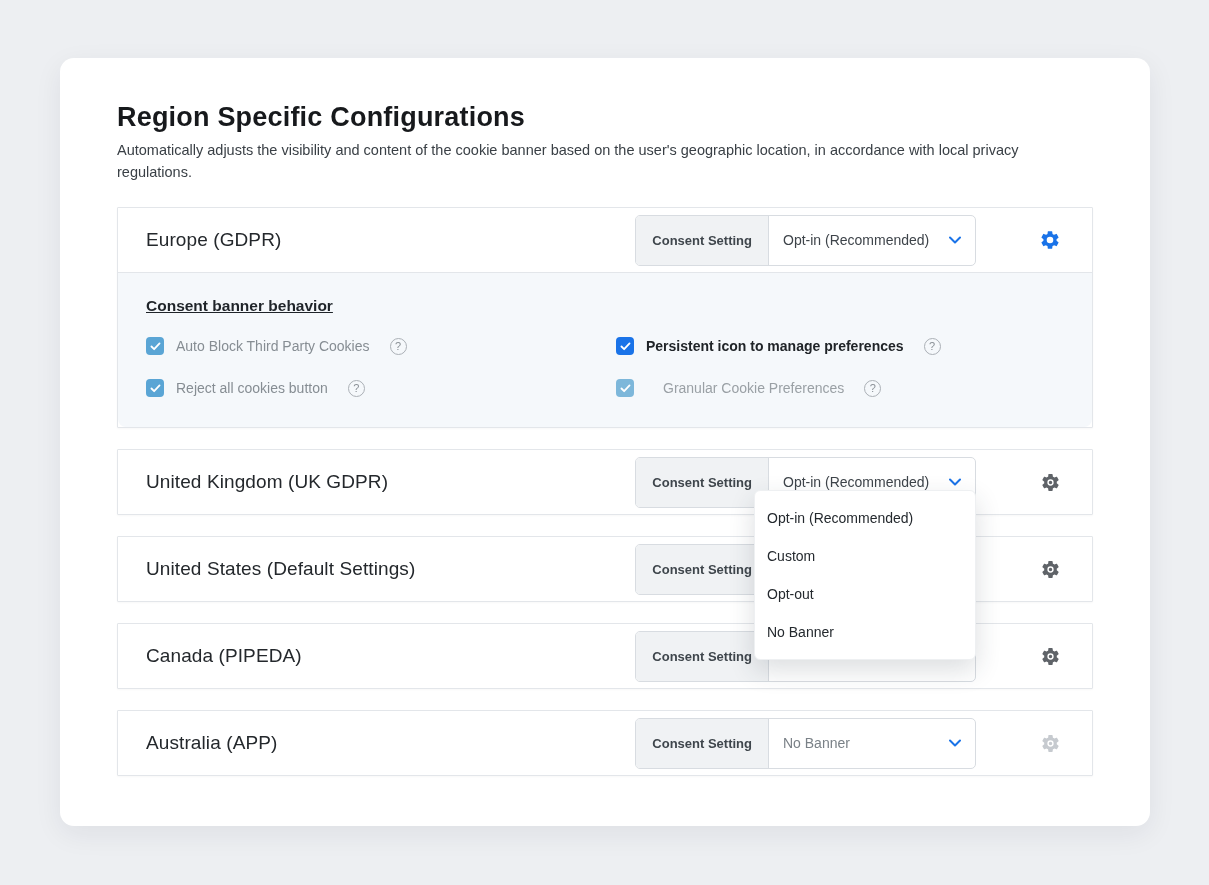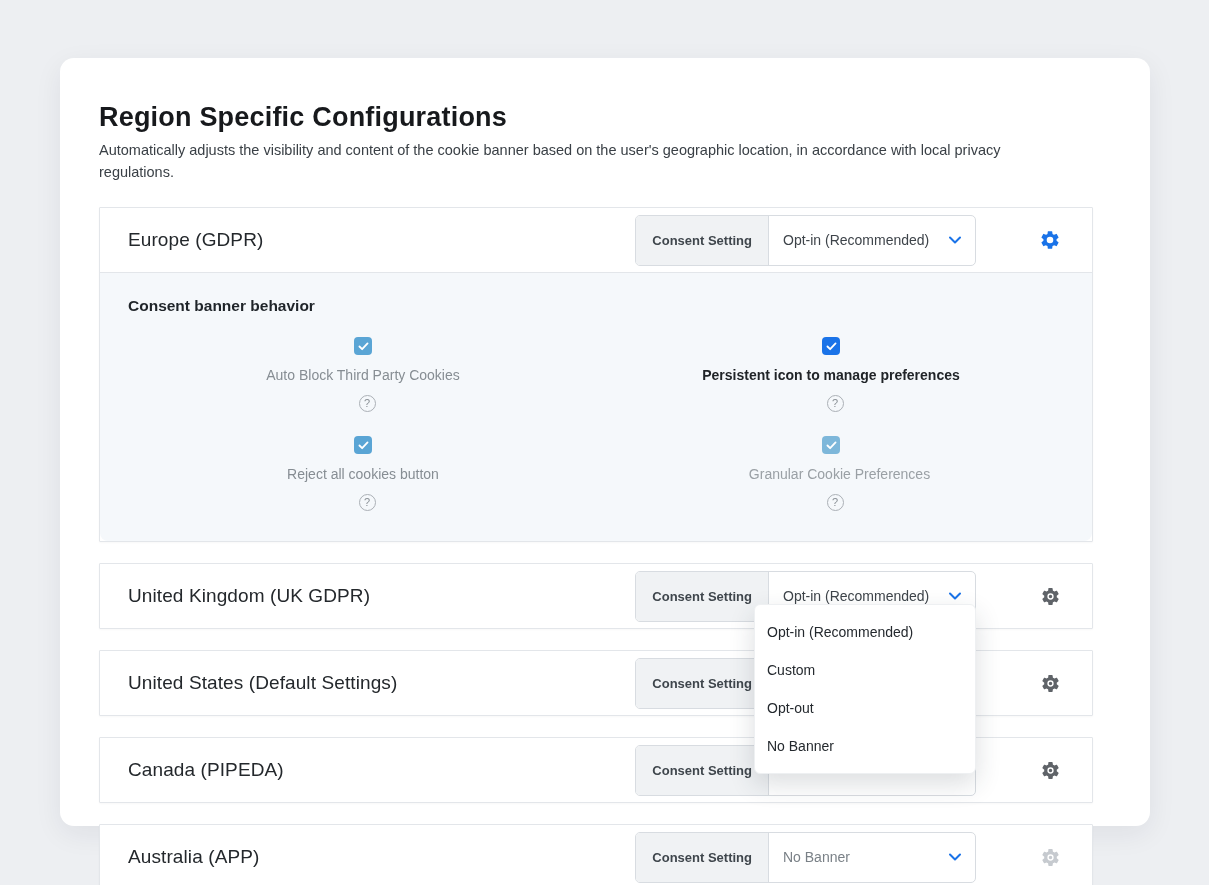--- a/index.html
+++ b/index.html
@@ -22,21 +22,21 @@
     font-family:"Liberation Sans","DejaVu Sans",sans-serif;
     background:var(--page-bg);
     position:relative;
     overflow:hidden;
   }
   .stage{position:absolute;inset:0;background:var(--page-bg);}
   .card{
     position:absolute;left:60px;top:58px;width:1090px;height:768px;
     background:var(--card-bg);border-radius:14px;
     box-shadow:0 8px 28px rgba(25,35,55,.07);
-    padding:44px 57px 0 39px;
+    padding:44px 57px 0 57px;
   }
   .page-title{
     font-size:27px;font-weight:700;color:#17191c;letter-spacing:.2px;
   }
   .page-desc{
     margin-top:6px;font-size:14.5px;line-height:22px;color:var(--text-secondary);
     max-width:952px;
   }
   .regions{margin-top:24px;}
   .region-block{
@@ -73,26 +73,26 @@
   }
   .gear-accent{color:var(--accent);}
   .gear-gray{color:var(--gear-gray);}
   .gear-disabled{color:var(--gear-disabled);cursor:default;}
   
   .region-panel{
     background:var(--panel-bg);border-top:1px solid var(--border);
     border-radius:0 0 8px 8px;
     padding:24px 28px 30px 28px;
   }
-  .panel-heading{font-size:15.5px;font-weight:700;color:#1f2429;}
+  .panel-heading{font-size:15.5px;font-weight:700;color:#1f2429;text-decoration:underline;}
   .cb-grid{
     margin-top:22px;
     display:grid;grid-template-columns:470px auto;row-gap:24px;align-items:center;
   }
-  .cb-item{display:flex;align-items:center;gap:12px;cursor:pointer;flex-direction:column;}
+  .cb-item{display:flex;align-items:center;gap:12px;cursor:pointer;}
   .cb{
     width:18px;height:18px;border-radius:4px;flex:0 0 auto;
     display:flex;align-items:center;justify-content:center;
   }
   .cb-active{background:var(--accent);}
   .cb-muted{background:var(--checkbox-muted);}
   .cb-light{background:var(--checkbox-light);}
   .cb-label{font-size:14px;color:var(--text-muted);}
   .cb-label.strong{color:#202428;font-weight:700;}
   .cb-label.lighter{color:#9aa0a5;margin-left:17px;}

